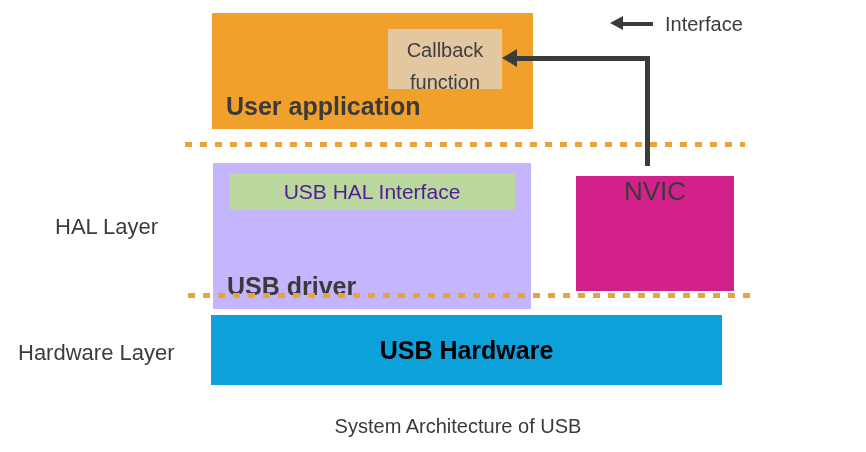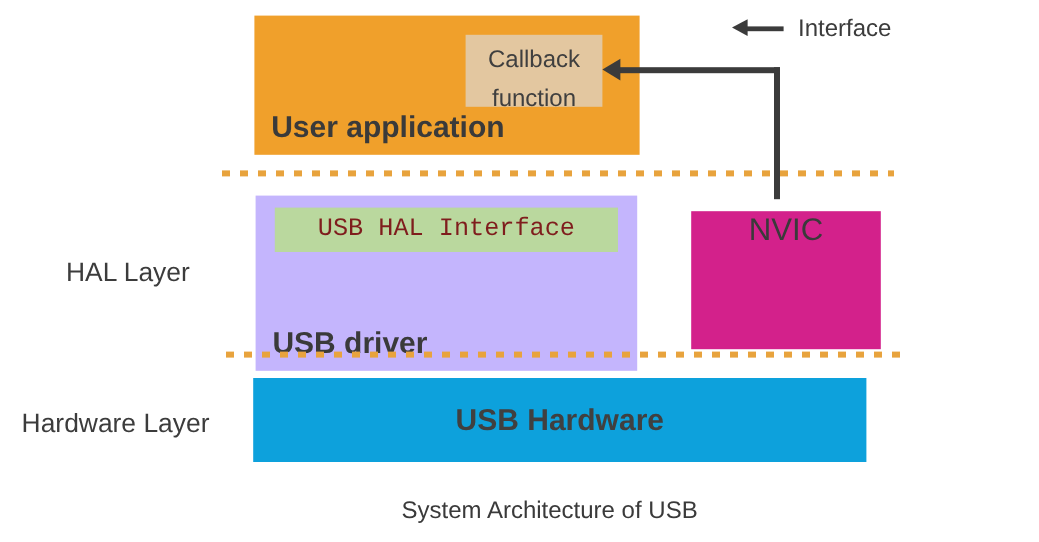--- a/index.html
+++ b/index.html
@@ -58,40 +58,39 @@
     left: 213px; top: 163px; width: 318px; height: 146px;
     background: #c4b5fd;
   }
   .hal-interface {
     left: 229px; top: 173px; width: 286px; height: 37px;
     background: #bad89e;
     display: flex;
     align-items: center;
     justify-content: center;
     font-size: 21px;
-    color: #7f1d1d;
-    font-family: Liberation Mono, monospace;
+    color: #4c1d95;
   }
   .nvic {
     left: 576px; top: 176px; width: 158px; height: 115px;
     background: #d3218b;
     display: flex;
     justify-content: center;
     font-size: 26px;
     color: #3a3a3a;
   }
   .usb-hw {
     left: 211px; top: 315px; width: 511px; height: 70px;
     background: #0da1dc;
     display: flex;
     align-items: center;
     justify-content: center;
     font-size: 25px;
     font-weight: bold;
-    color: #404040;
+    color: #000000;
   }
 
   
   .dash-line {
     position: absolute;
     height: 5px;
     background: repeating-linear-gradient(to right, #e8a33d 0 7px, transparent 7px 15px);
   }
   .dash-1 { left: 185px; top: 142px; width: 560px; }
   .dash-2 { left: 188px; top: 293px; width: 562px; }

